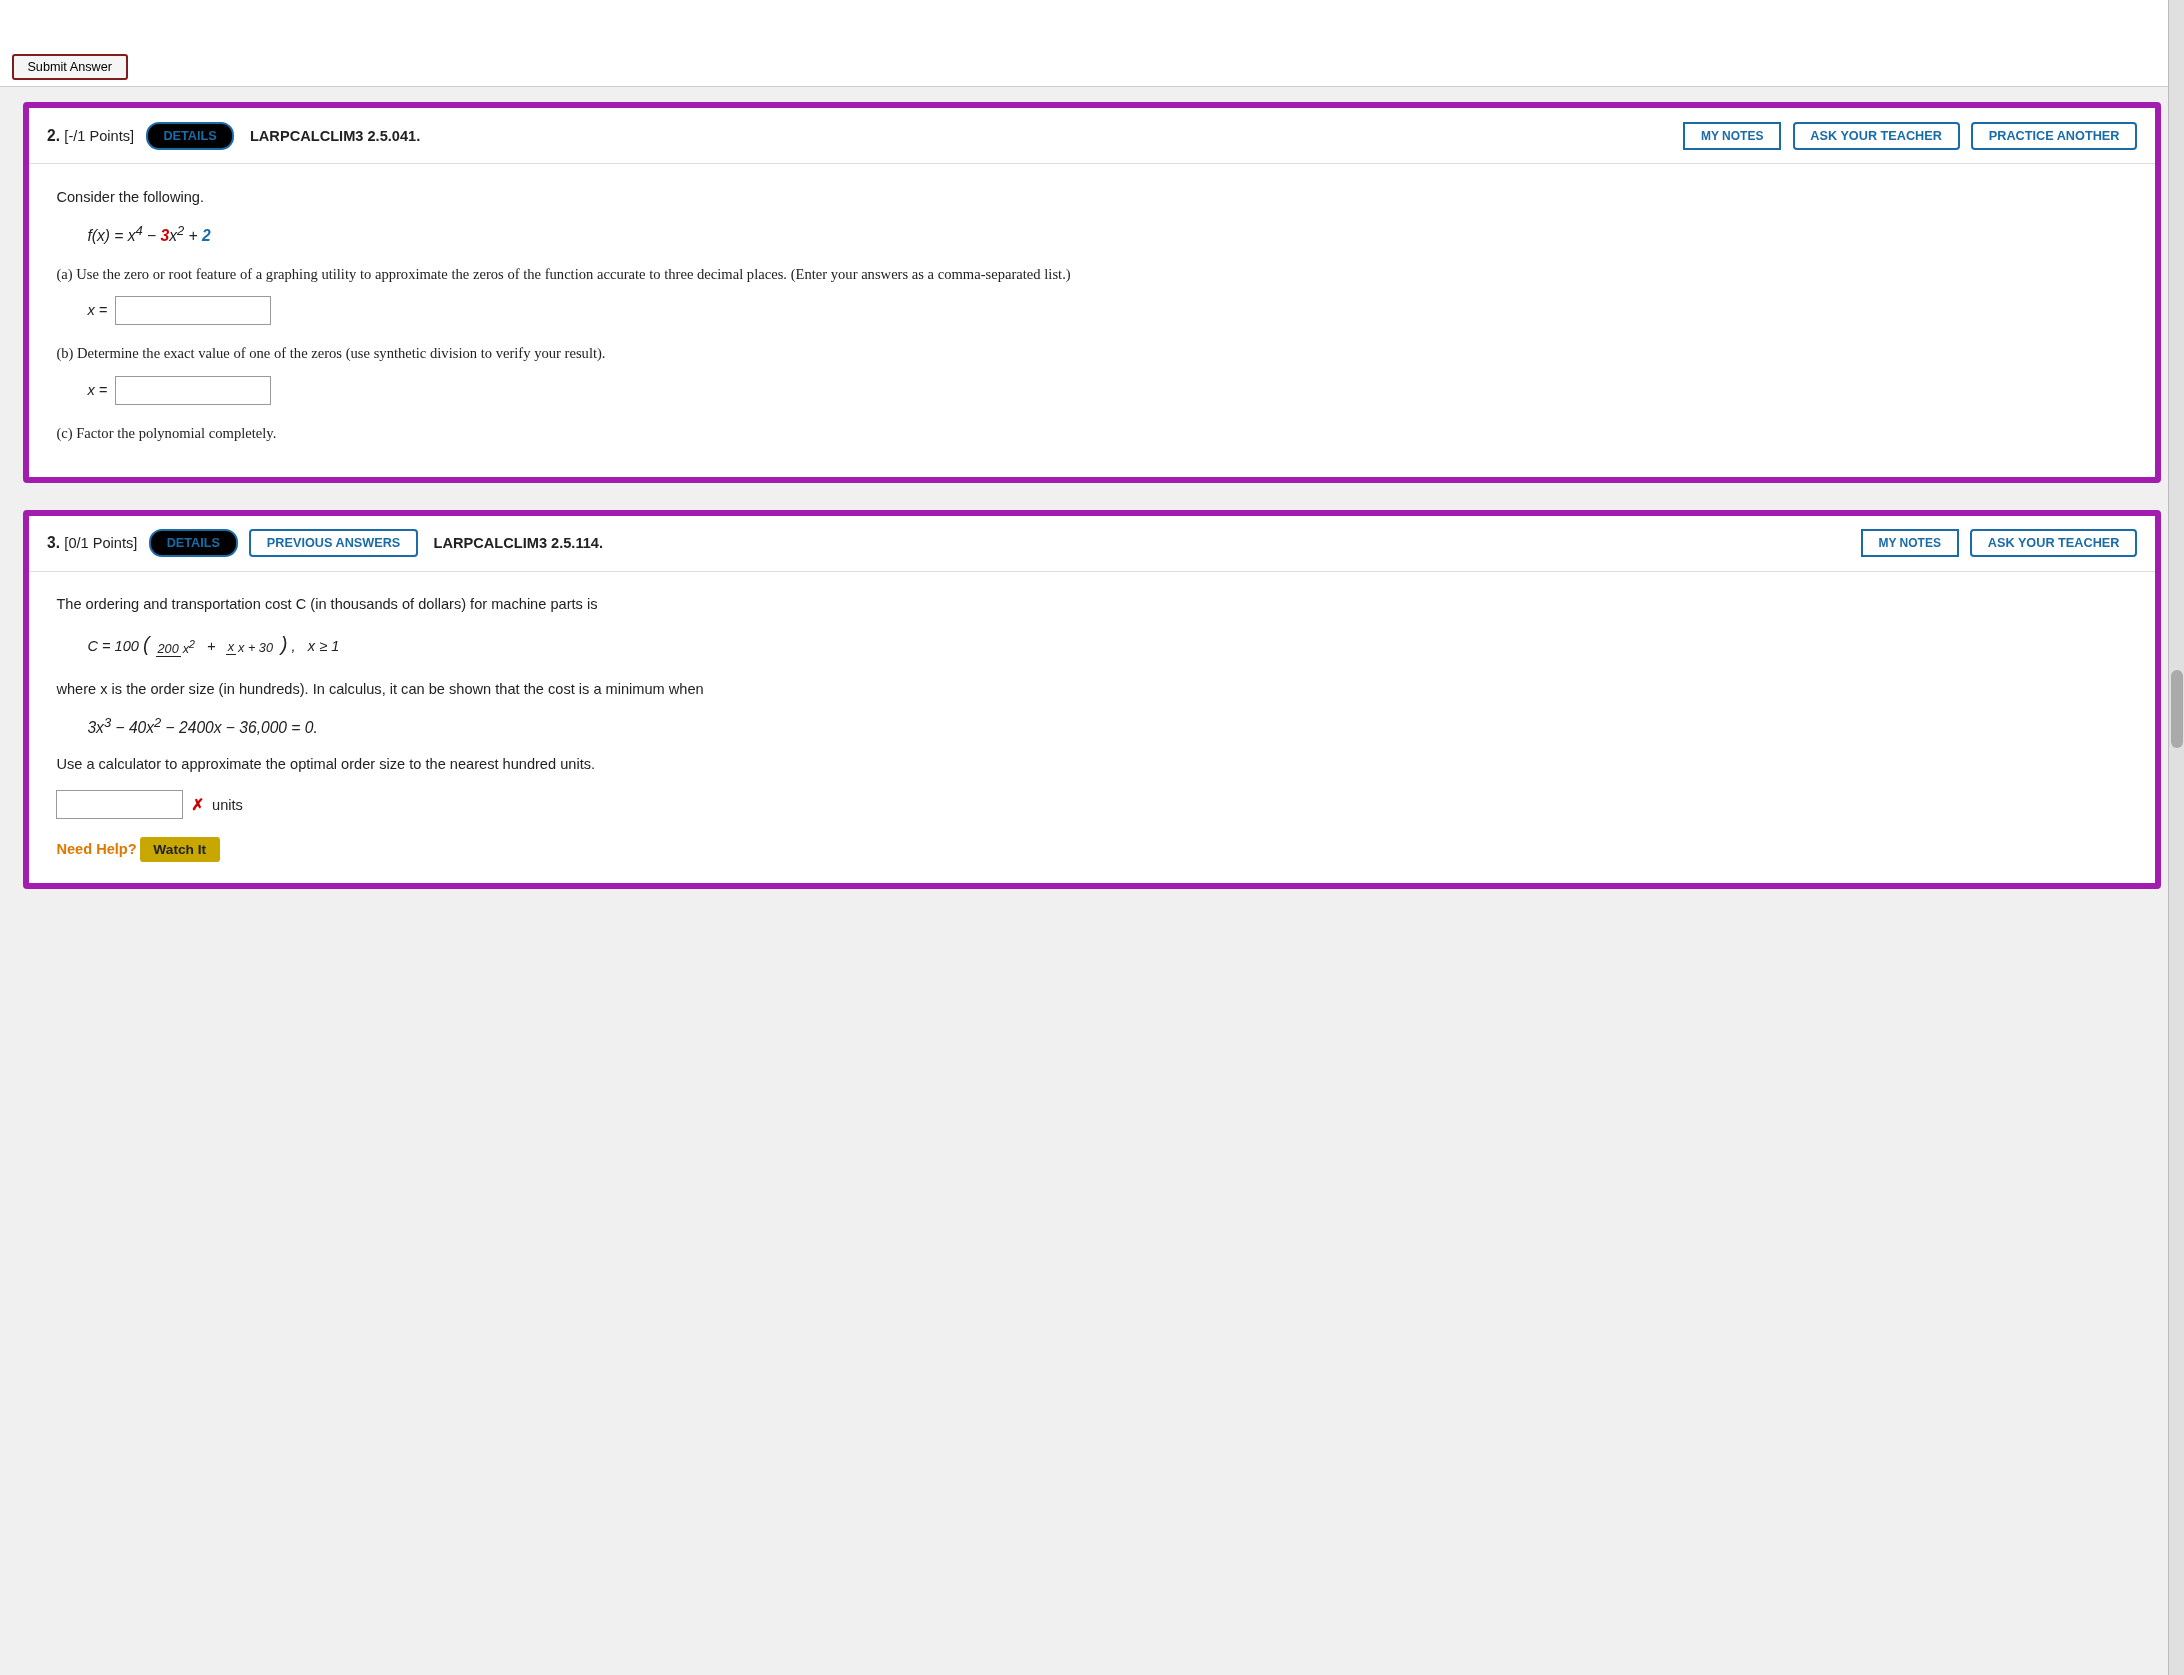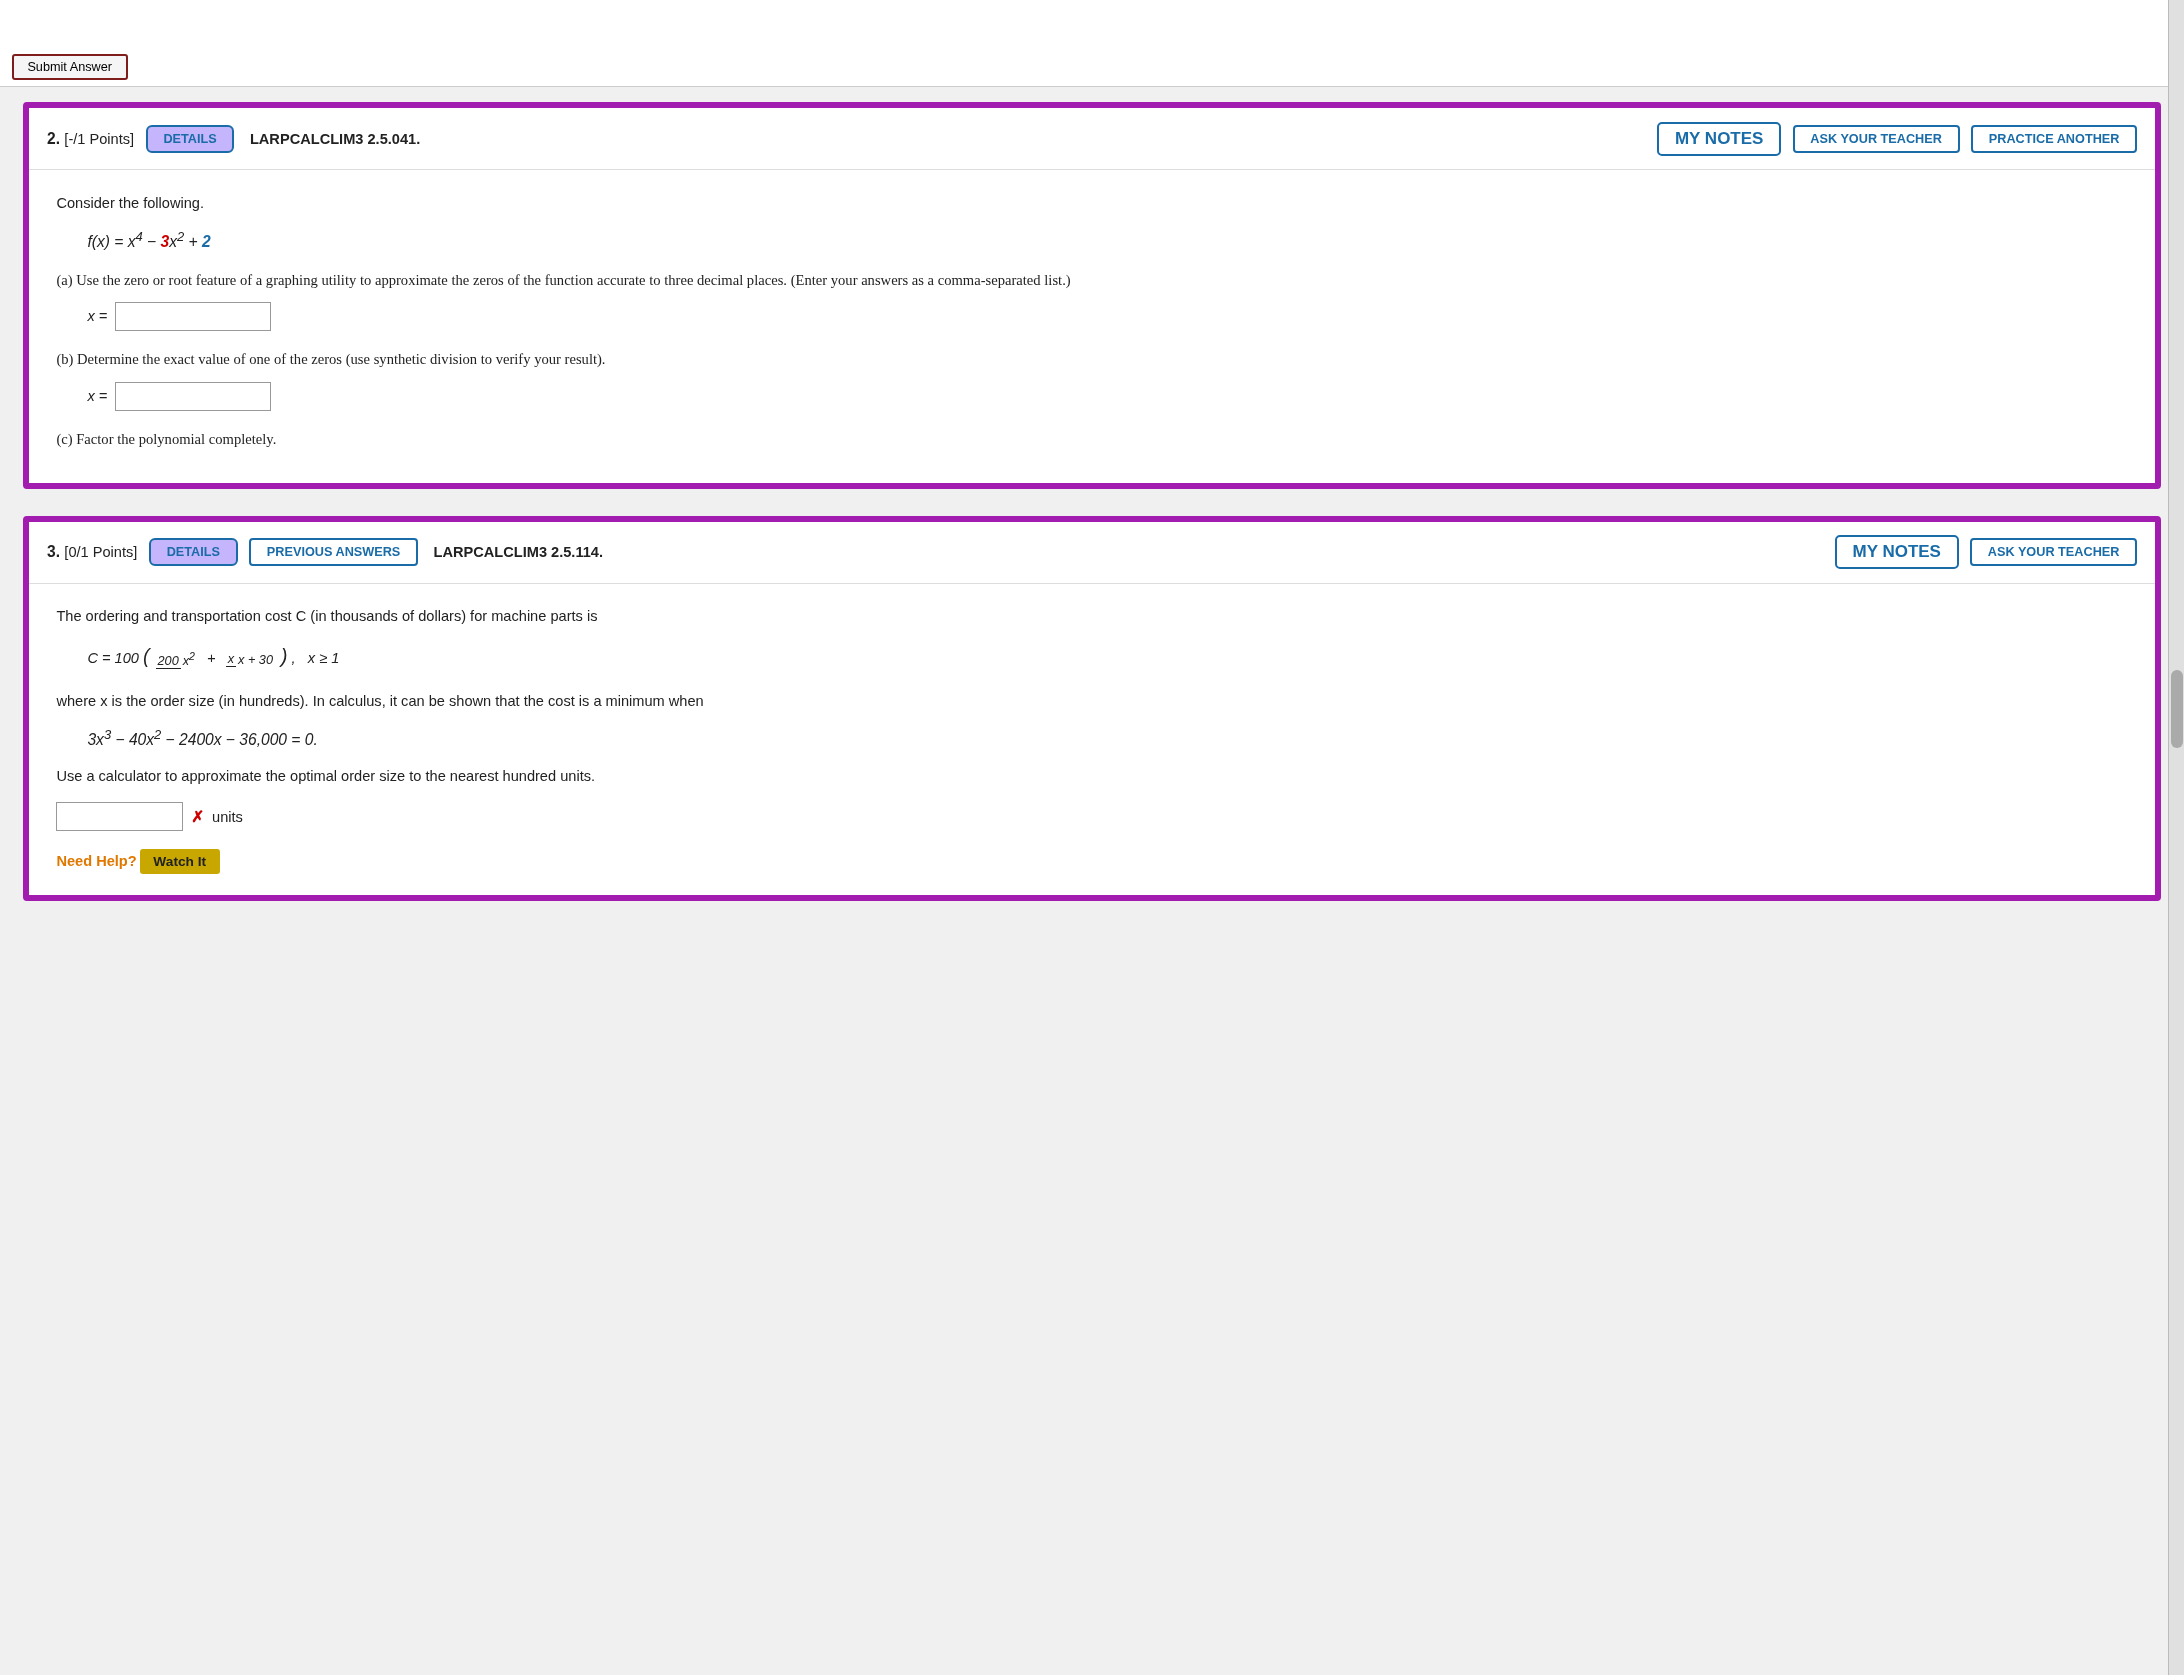--- a/index.html
+++ b/index.html
@@ -47,25 +47,25 @@
       flex-wrap: wrap;
     }
     .question-number {
       font-weight: bold;
       font-size: 15.6px;
       white-space: nowrap;
     }
     .btn-details {
       border: 2px solid #1a6ca8;
       color: #1a6ca8;
-      background: #c4b5fd;
-      padding: 4.9px 15.6px;
-      font-size: 12.7px;
-      font-weight: bold;
-      border-radius: 6px;
+      background: #000000;
+      padding: 4.9px 15.6px;
+      font-size: 12.7px;
+      font-weight: bold;
+      border-radius: 13px;
       cursor: pointer;
     }
     .btn-prev-answers {
       border: 2px solid #1a6ca8;
       color: #1a6ca8;
       background: #fff;
       padding: 4.9px 15.6px;
       font-size: 12.7px;
       font-weight: bold;
       border-radius: 3.9px;
@@ -76,23 +76,23 @@
       font-size: 14.6px;
       color: #222;
       margin-left: 3.9px;
     }
     .header-spacer { flex: 1; }
     .btn-my-notes {
       border: 2px solid #1a6ca8;
       color: #1a6ca8;
       background: #fff;
       padding: 4.9px 15.6px;
-      font-size: 17px;
-      font-weight: bold;
-      border-radius: 5px;
+      font-size: 12px;
+      font-weight: bold;
+      border-radius: 0;
       cursor: pointer;
     }
     .btn-ask-teacher {
       border: 2px solid #1a6ca8;
       color: #1a6ca8;
       background: #fff;
       padding: 4.9px 15.6px;
       font-size: 12.7px;
       font-weight: bold;
       border-radius: 3.9px;

